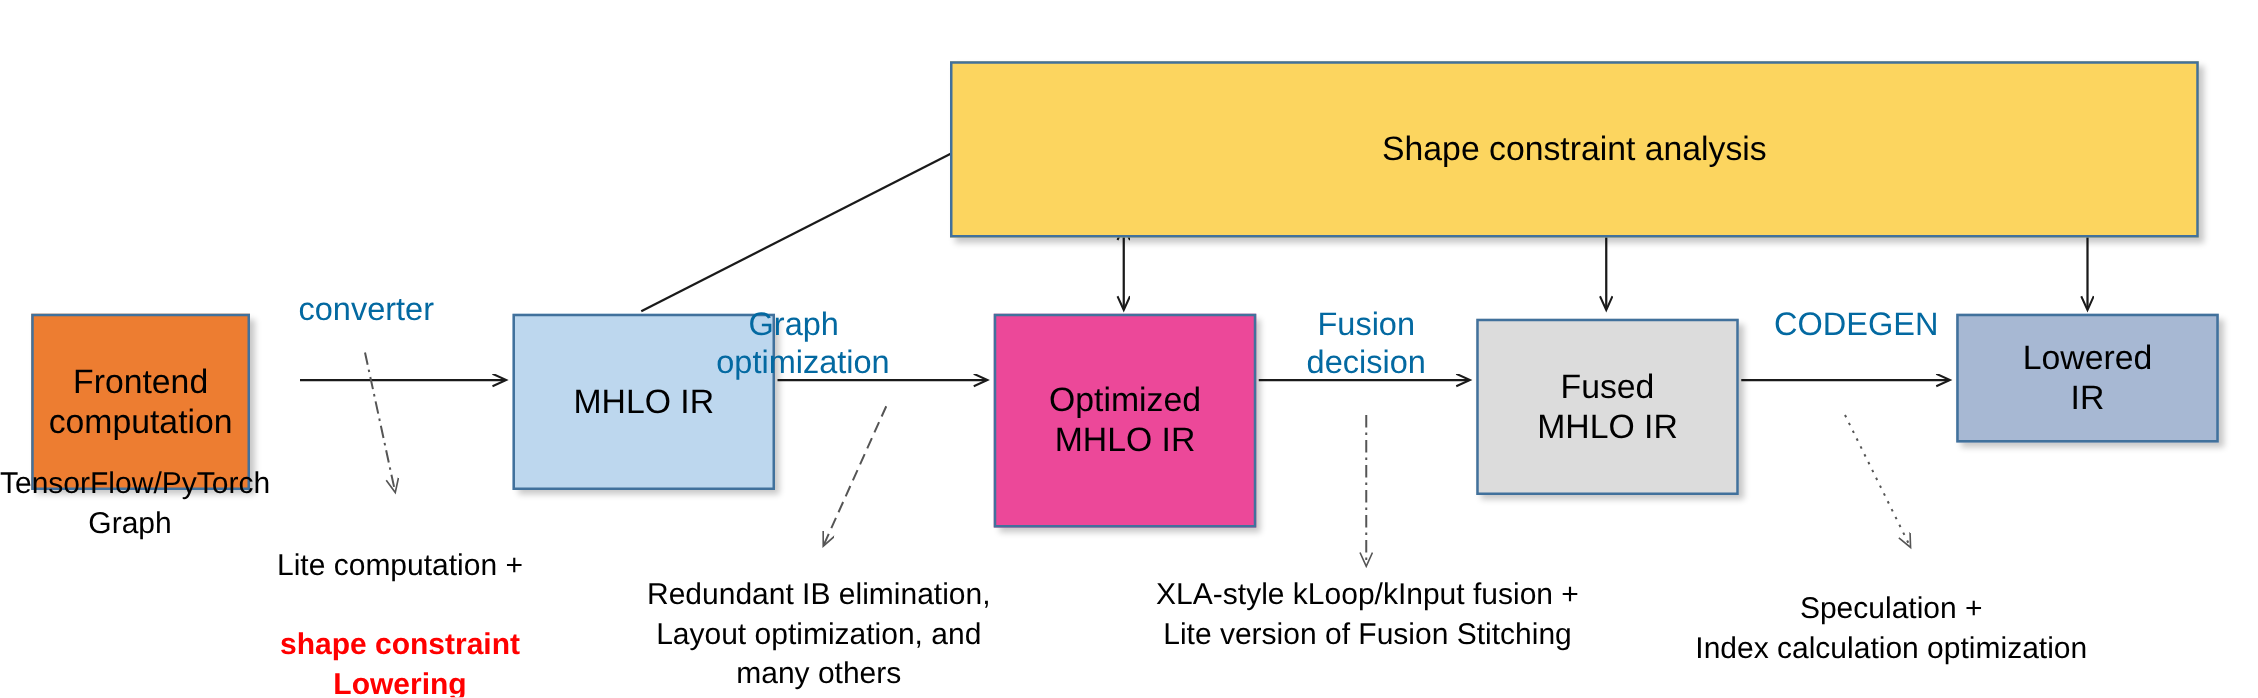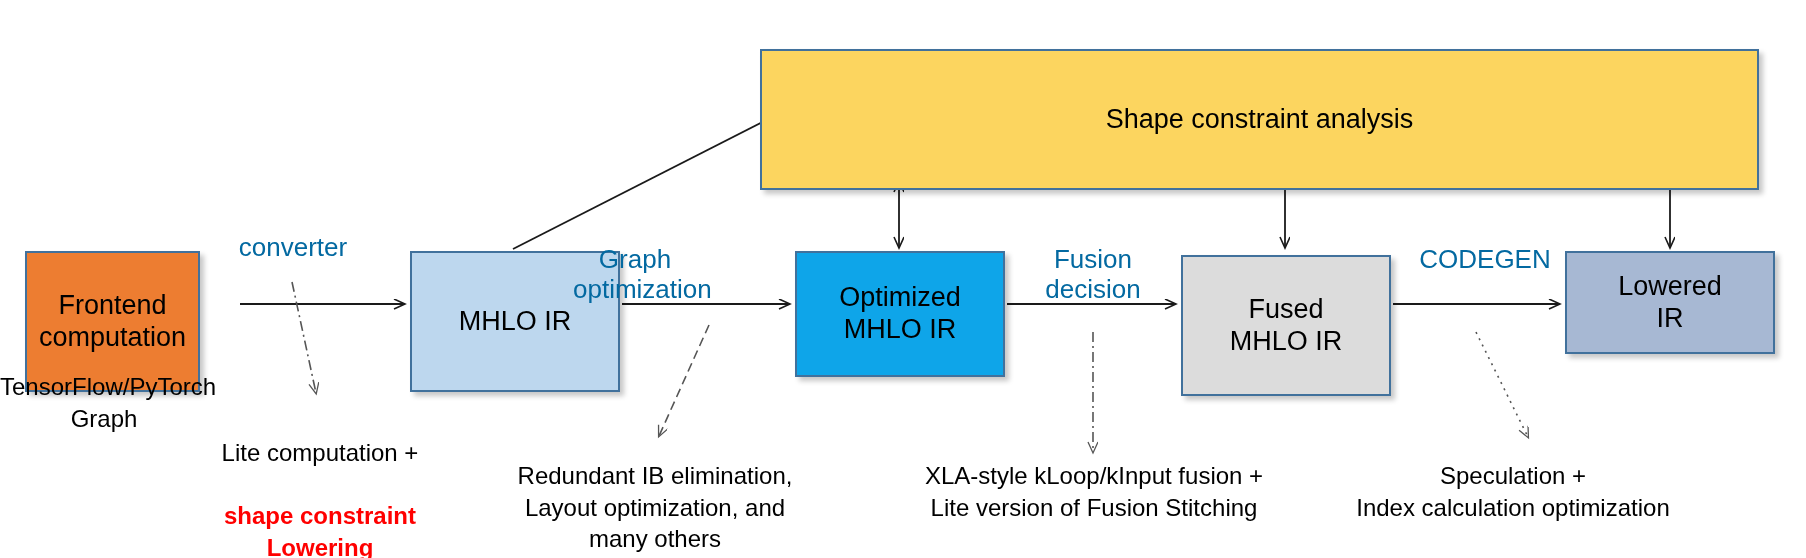--- a/index.html
+++ b/index.html
@@ -27,21 +27,21 @@
     text-align: center;
     color: #000000;
     font-size: 27px;
     line-height: 1.18;
     font-family: "Liberation Sans", sans-serif;
     box-shadow: 4px 4px 5px rgba(0,0,0,0.22);
     white-space: pre-line;
   }
   .node-frontend   { left:25px;   top:251px; width:175px; height:141px; background:#ED7D31; }
   .node-mhlo       { left:410px;  top:251px; width:210px; height:141px; background:#BDD7EE; }
-  .node-optimized  { left:795px;  top:251px; width:210px; height:126px; background:#0ea5e9; }
+  .node-optimized  { left:795px;  top:251px; width:210px; height:171px; background:#ec4899; }
   .node-fused      { left:1181px; top:255px; width:210px; height:141px; background:#DCDCDC; }
   .node-lowered    { left:1565px; top:251px; width:210px; height:103px; background:#A7B8D3; }
   .node-shape      { left:760px;  top:37px;  width:999px; height:141px; background:#FCD55F;margin-top:12px; }
 
   .edge-label {
     position: absolute;
     color: #0369a1;
     font-size: 26px;
     line-height: 1.16;
     text-align: center;
@@ -158,16 +158,16 @@
     <div class="note-red">shape constraint Lowering</div>
   </div>
 
   <div class="note" style="left:505px; top:460px; width:300px; text-align:center;">Redundant IB elimination,
 Layout optimization, and
 many others</div>
 
   <div class="note" style="left:800px; top:460px; width:588px;">XLA-style kLoop/kInput fusion +
 Lite version of Fusion Stitching</div>
 
-  <div class="note" style="left:1220px; top:460px; width:586px;">Speculation +
+  <div class="note" style="left:1220px; top:471px; width:586px;">Speculation +
 Index calculation optimization</div>
 
 </div>
 
 </body></html>

